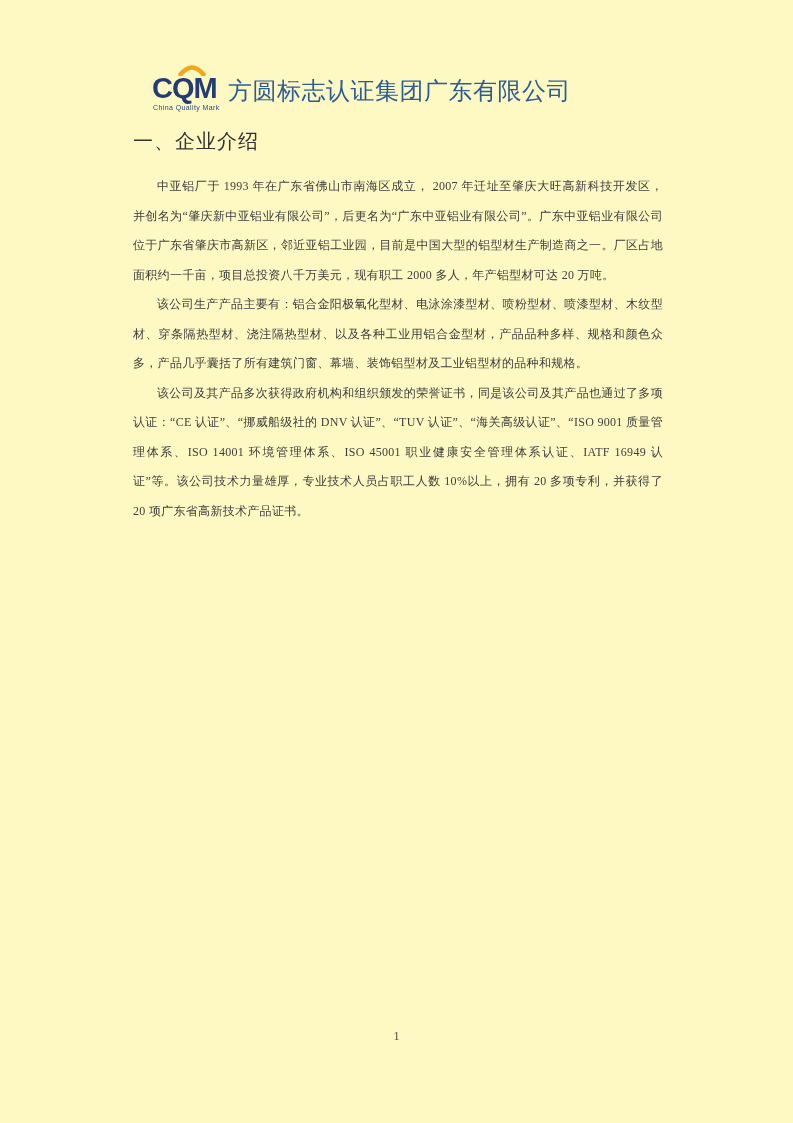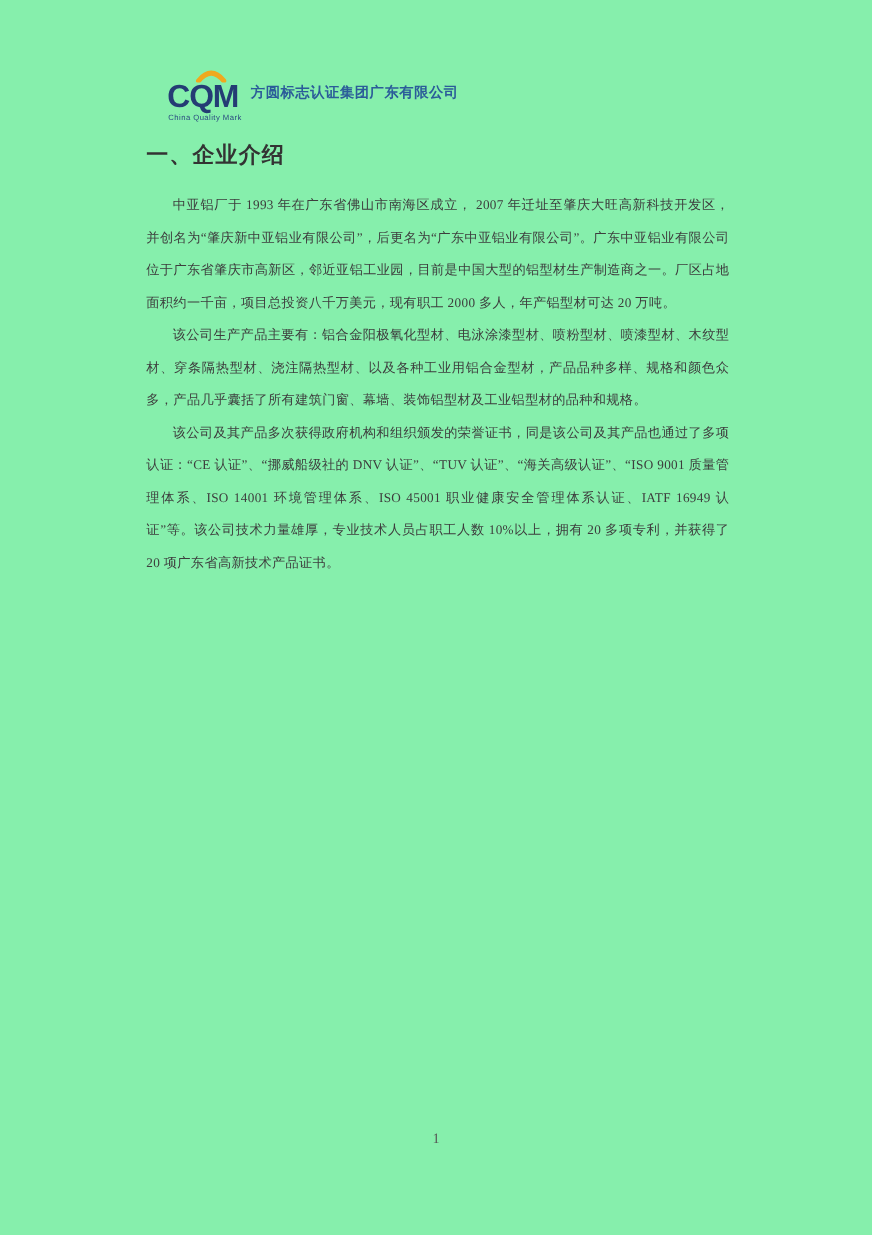--- a/index.html
+++ b/index.html
@@ -4,21 +4,21 @@
 <style>
   html, body {
     margin: 0;
     padding: 0;
     background: #ffffff;
   }
   .page {
     position: relative;
     width: 793px;
     height: 1123px;
-    background: #86efac;
+    background: #fef9c3;
     overflow: hidden;
     font-family: "Liberation Serif", serif;
   }
 
   
   .logo-row {
     position: absolute;
     left: 152px;
     top: 62px;
     display: flex;
@@ -55,38 +55,38 @@
     font-family: "Liberation Sans", sans-serif;
     font-size: 7px;
     letter-spacing: 0.4px;
     color: #2a4a80;
     white-space: nowrap;
   }
   .logo-company {
     margin-left: 10px;
     padding-top: 13px;
     font-family: "Liberation Sans", sans-serif;
-    font-weight: bold;
-    font-size: 13px;
+    font-weight: normal;
+    font-size: 24px;
     letter-spacing: 0.5px;
     color: #2b5c99;
     white-space: nowrap;
   }
 
   
   .doc-main {
     position: absolute;
     left: 133px;
     top: 128px;
     width: 530px;
   }
   .doc-heading {
     margin: 0 0 18px 0;
     font-family: "Liberation Serif", serif;
-    font-weight: 700;
+    font-weight: 400;
     font-size: 20px;
     line-height: 26px;
     letter-spacing: 1px;
     color: #333333;
   }
   .doc-paragraph {
     margin: 0;
     font-family: "Liberation Serif", serif;
     font-size: 12px;
     line-height: 29.5px;

